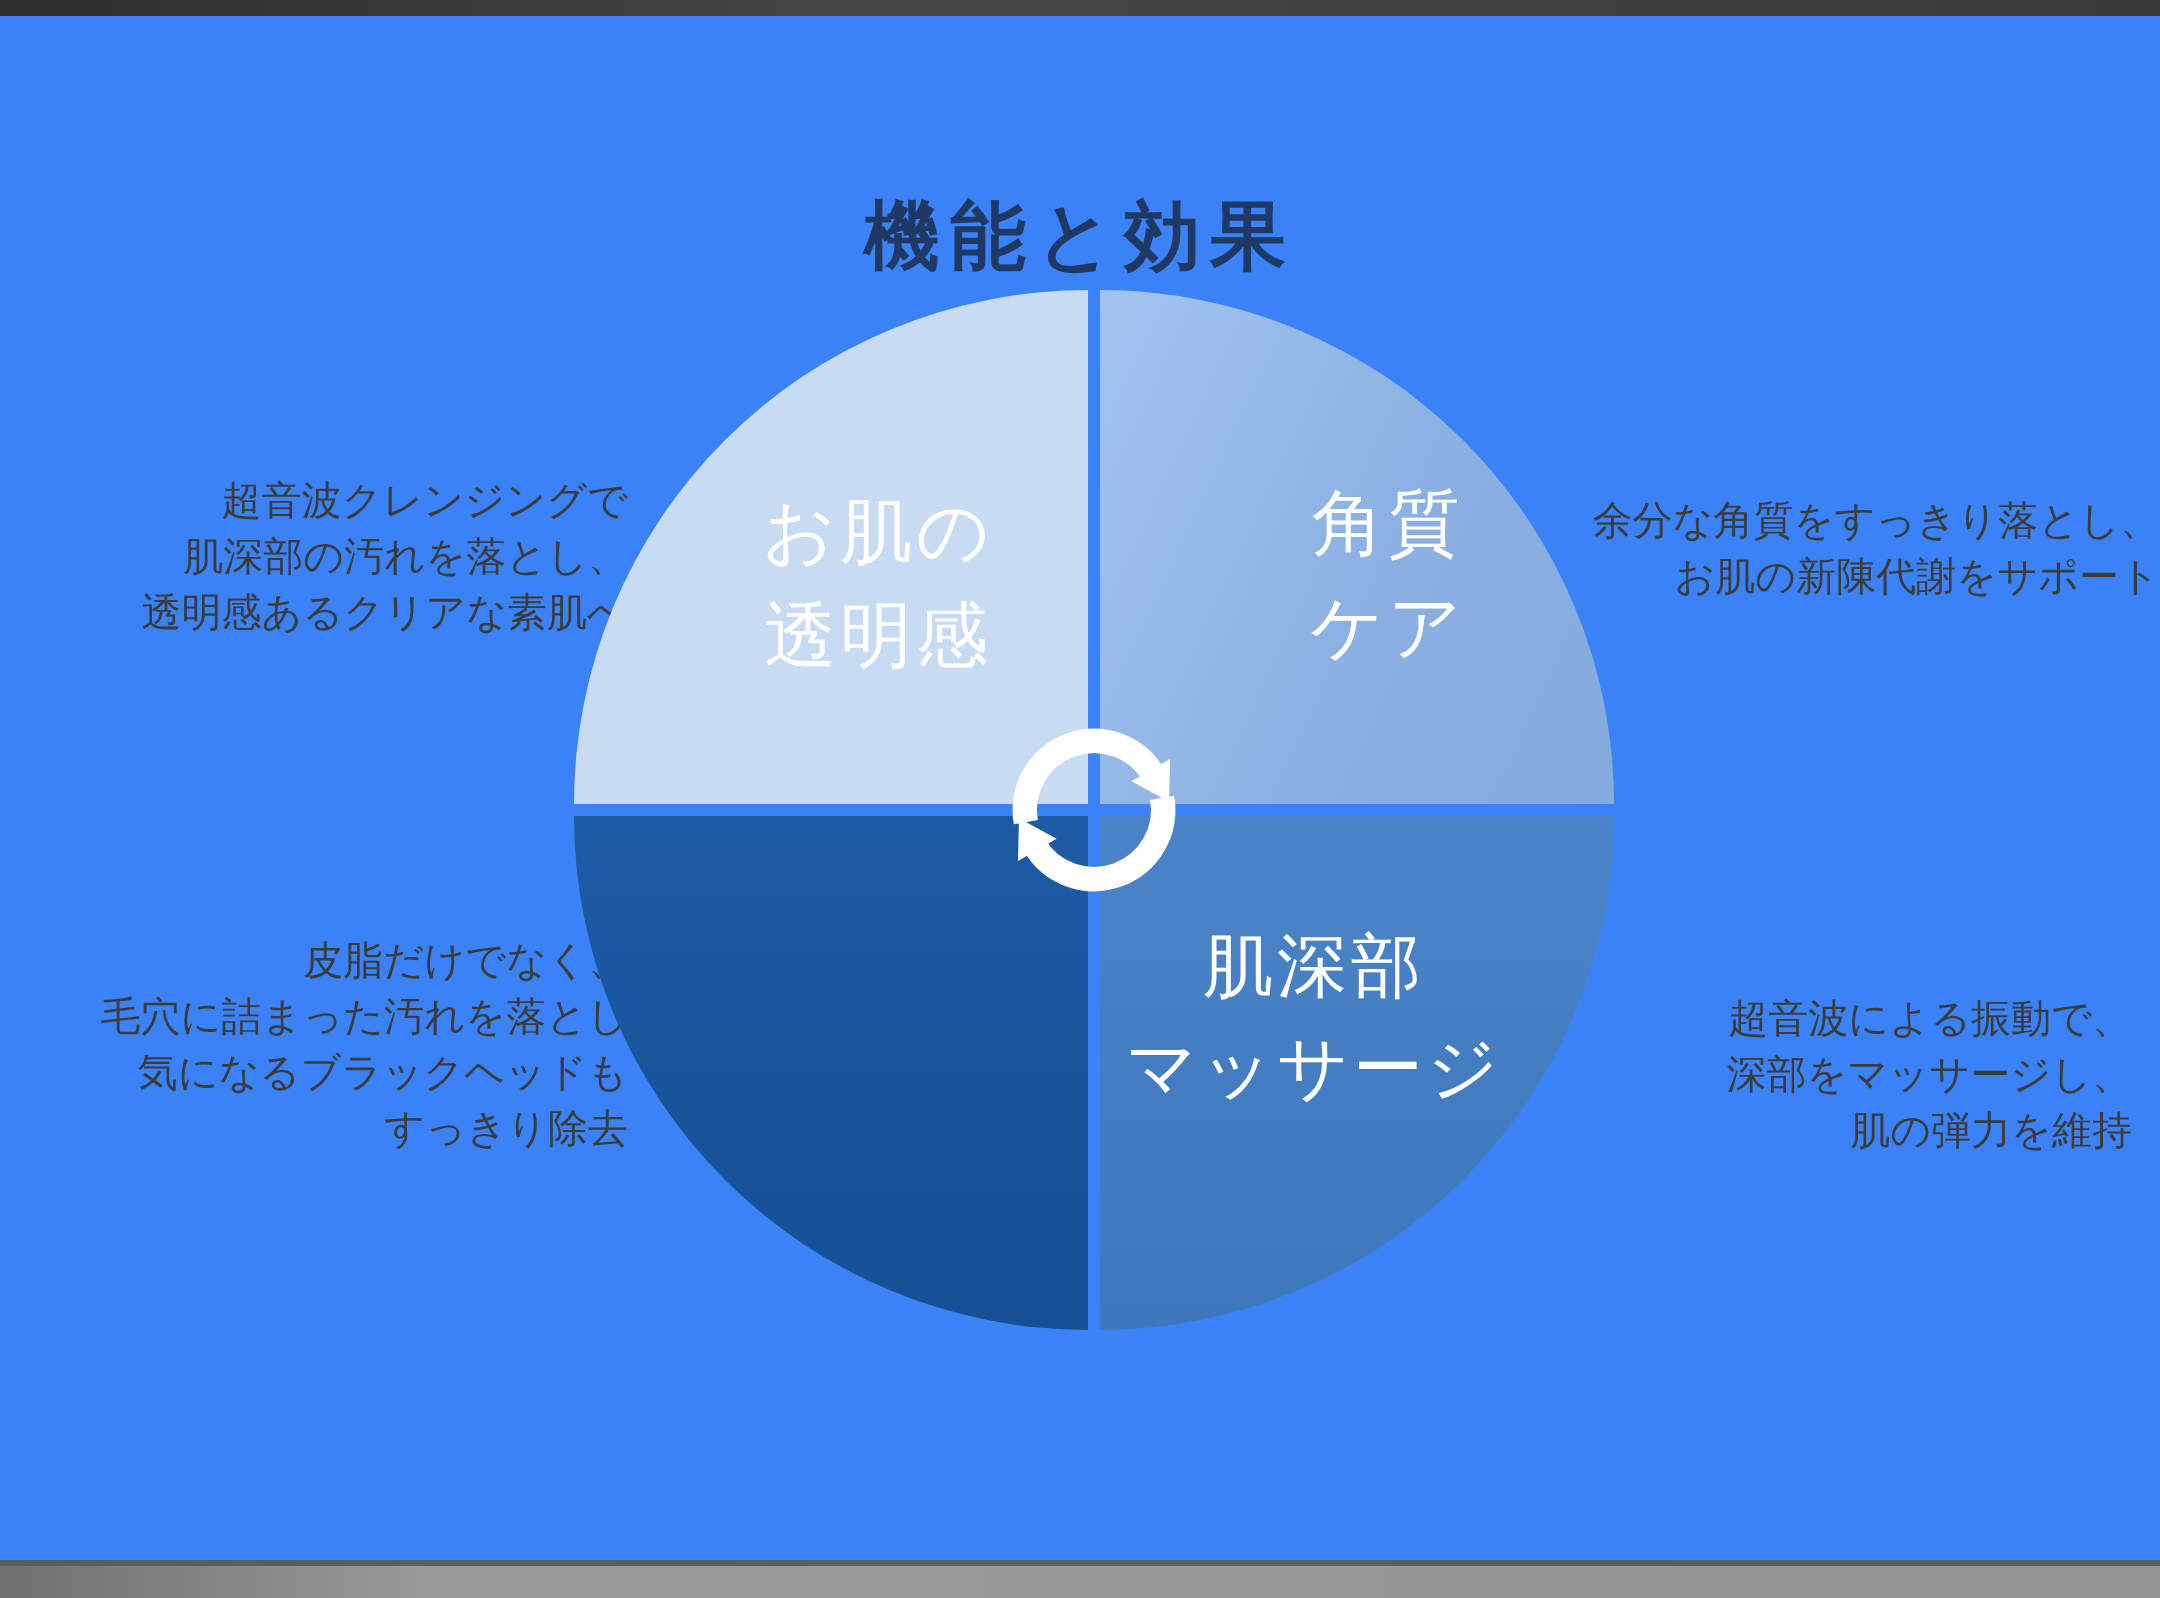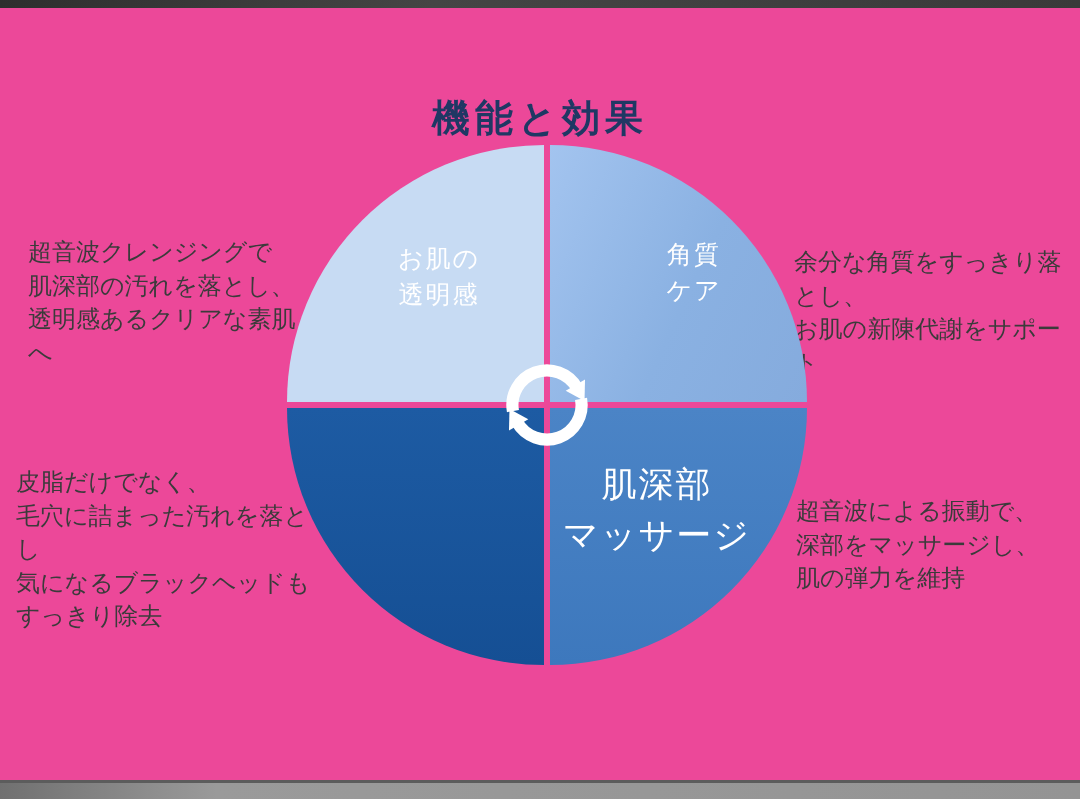--- a/index.html
+++ b/index.html
@@ -4,21 +4,21 @@
 <style>
   html, body { margin: 0; padding: 0; }
   body {
     width: 1080px; height: 799px;
     background: #e9e9e9;
     font-family: "DejaVu Serif", serif;
   }
   .slide {
     position: relative;
     width: 1080px; height: 799px;
-    background: #ec4899;
+    background: #3b82f6;
     overflow: hidden;
   }
   .edge-top {
     position: absolute; left: 0; top: 0; width: 100%; height: 8px;
     background: linear-gradient(to right, #2e2e2e, #454545 40%, #3a3a3a);
   }
   .edge-bottom {
     position: absolute; left: 0; bottom: 0; width: 100%; height: 16px;
     background: linear-gradient(to right, #707070, #9a9a9a 20%, #949494);
     border-top: 3px solid #5c5c5c;
@@ -53,38 +53,38 @@
   .q-br {
     left: 263px; top: 263px;
     border-bottom-right-radius: 100%;
     background: linear-gradient(180deg, #4b84c6 0%, #3d78bd 100%);
   }
   .quad-label {
     position: absolute;
     color: #ffffff;
     text-align: center;
     white-space: pre-line;
-    font-size: 25px;
+    font-size: 36px;
     line-height: 1.45;
     letter-spacing: 2px;
   }
   .label-tl { left: 52px;  top: 96px;  width: 200px; }
   .label-tr { left: 263px; top: 92px;  width: 200px; padding-left: 44px; }
   .label-bl { left: 55px;  top: 294px; width: 200px; font-size: 29px; line-height: 1.4; }
   .label-br { left: 266px; top: 314px; width: 208px; font-size: 35px; }
   .center-icon {
     position: absolute; left: 199px; top: 199px;
     width: 122px; height: 122px;
   }
   .annotation {
     position: absolute;
     color: #3b3b3b;
-    font-size: 24px;
+    font-size: 20px;
     line-height: 1.4;
-    text-align: left;
+    text-align: right;
     white-space: pre-line;
   }
   .ann-tl { left: 28px;  top: 236px; width: 286px; }
   .ann-tr { left: 794px; top: 246px; width: 286px; }
   .ann-bl { left: 16px;  top: 466px; width: 298px; }
   .ann-br { left: 796px; top: 495px; width: 270px; }
 </style>
 </head>
 <body>
 

